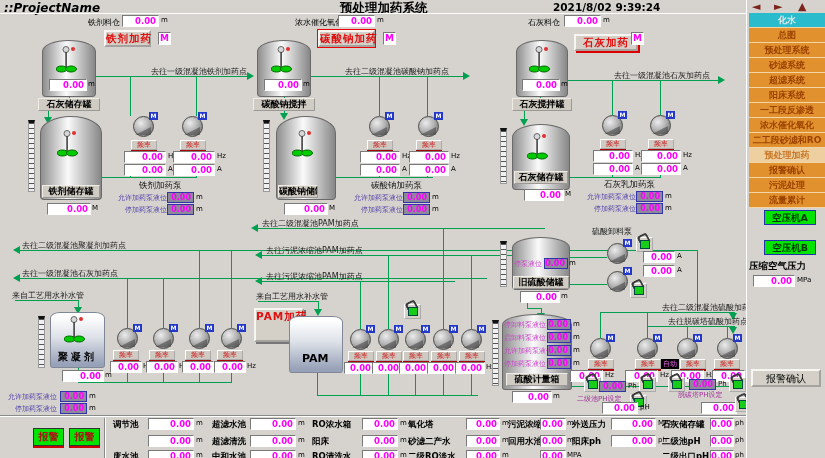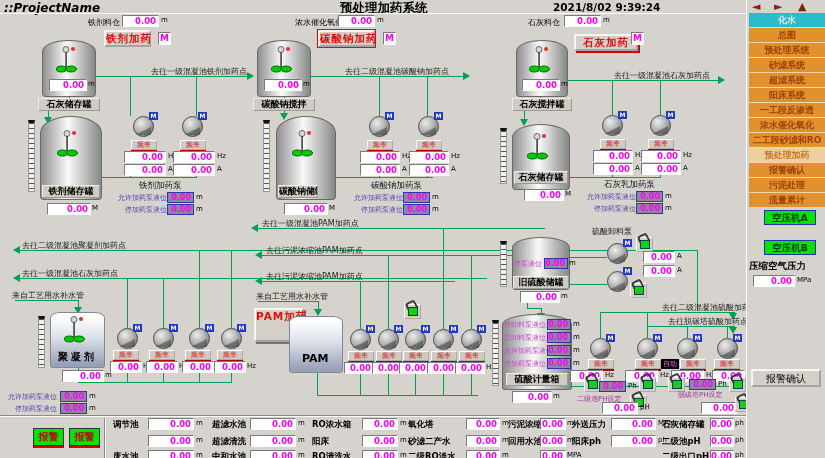--- a/index.html
+++ b/index.html
@@ -343,21 +343,21 @@
     <i class="un" style="left:215px;top:362px">Hz</i>
 <div class="vb" style="left:214px;top:361px;width:32px">0.00</div>
     <i class="un" style="left:247px;top:362px">Hz</i>
 <div class="flab" style="left:8px;top:392px">允许加药泵液位</div>
 <div class="db" style="left:60px;top:391px">0.00</div>
     <i class="un" style="left:89px;top:392px">m</i>
 <div class="flab" style="left:15px;top:404px">停加药泵液位</div>
 <div class="db" style="left:60px;top:403px">0.00</div>
     <i class="un" style="left:89px;top:404px">m</i>
 
-<div class="alab" style="left:262px;top:218px">去往一级混凝池PAM加药点</div>
+<div class="alab" style="left:262px;top:218px">去往二级混凝池PAM加药点</div>
 <div class="alab" style="left:266px;top:245px">去往污泥浓缩池PAM加药点</div>
 <div class="alab" style="left:266px;top:271px">去往污泥浓缩池PAM加药点</div>
 <div class="alab" style="left:256px;top:291px">来自工艺用水补水管</div>
 <div class="btn dose" style="left:254px;top:308px;width:50px;height:34px;box-shadow:2px 2px 0 #777">PAM加药</div>
 <div class="cyl" style="left:289px;top:316px;width:54px;height:57px"></div>
 <div class="tklb" style="left:302px;top:352px;font-size:11px">PAM</div>
 <div class="lock" style="left:404px;top:304px">
       <i class="sh"></i>
       <i class="bd"></i>
     </div>

